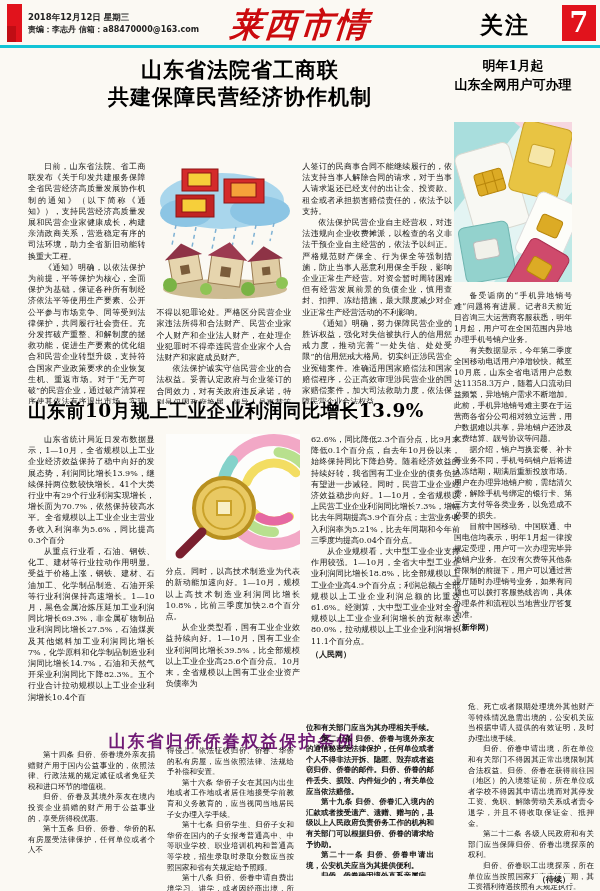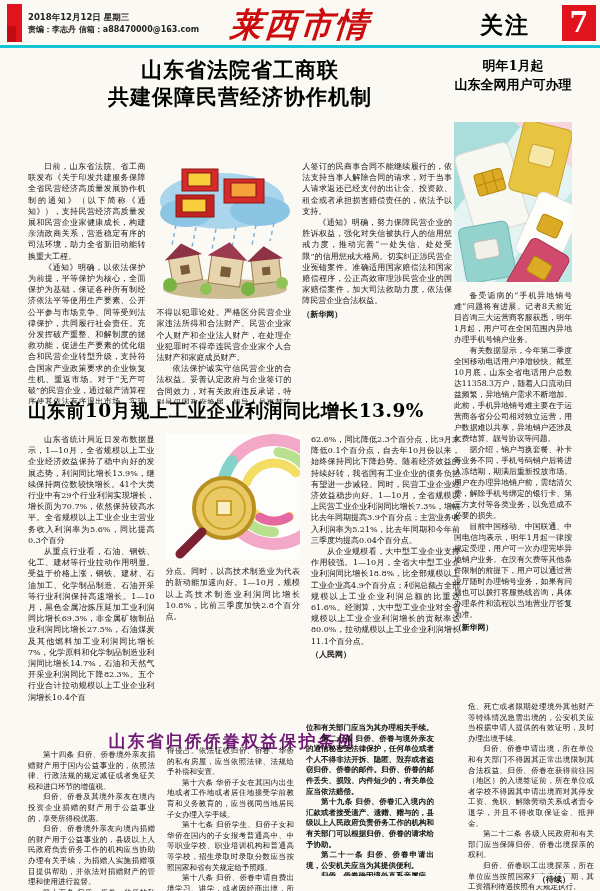--- a/index.html
+++ b/index.html
@@ -126,20 +126,21 @@
           <circle cx="14" cy="124" r="7" fill="#79b344"></circle>
           <circle cx="50" cy="128" r="6" fill="#8ec455"></circle>
           <circle cx="92" cy="128" r="7" fill="#79b344"></circle>
           <circle cx="126" cy="122" r="6" fill="#8ec455"></circle>
         </svg>
         <p class="cont">不得以犯罪论处。严格区分民营企业家违法所得和合法财产、民营企业家个人财产和企业法人财产，在处理企业犯罪时不得牵连民营企业家个人合法财产和家庭成员财产。</p>
         <p>依法保护诚实守信民营企业的合法权益。妥善认定政府与企业签订的合同效力，对有关政府违反承诺，特别是仅因政府换届、领导人员更替等原因违约、毁约的，依法支持企业的合理诉求。妥善审理因政府规划调整、政策变化引发的民商事、行政纠纷案件，对于因政府规划调整、政策变化导致当事</p>
       </div>
       <div class="btxt colflow a1c3">
         <p class="cont">人签订的民商事合同不能继续履行的，依法支持当事人解除合同的请求，对于当事人请求返还已经支付的出让金、投资款、租金或者承担损害赔偿责任的，依法予以支持。</p>
+        <p>依法保护民营企业自主经营权，对违法违规向企业收费摊派，以检查的名义非法干预企业自主经营的，依法予以纠正。严格规范财产保全、行为保全等强制措施，防止当事人恶意利用保全手段，影响企业正常生产经营。对资金暂时周转困难但有经营发展前景的负债企业，慎用查封、扣押、冻结措施，最大限度减少对企业正常生产经营活动的不利影响。</p>
         <p>《通知》明确，努力保障民营企业的胜诉权益，强化对失信被执行人的信用惩戒力度，推动完善“一处失信、处处受限”的信用惩戒大格局。切实纠正涉民营企业冤错案件。准确适用国家赔偿法和国家赔偿程序，公正高效审理涉民营企业的国家赔偿案件，加大司法救助力度，依法保障民营企业合法权益。</p>
         <p class="attr">（新华网）</p>
       </div>
     </div>
   </div>
 
   <div class="a2">
     <h2>山东前10月规上工业企业利润同比增长13.9%</h2>
     <div class="a2-body">
       <div class="btxt colflow a2c1">
@@ -155,20 +156,21 @@
             <circle cx="108" cy="58" r="29" stroke="#f3dd62" stroke-width="9" stroke-dasharray="60 50" transform="rotate(200 108 58)"></circle>
             <circle cx="108" cy="58" r="29" stroke="#e668a2" stroke-width="9" stroke-dasharray="30 152" transform="rotate(60 108 58)"></circle>
             <circle cx="108" cy="58" r="52" stroke="#84d2ca" stroke-width="12" stroke-dasharray="60 268" transform="rotate(150 108 58)"></circle>
           </g>
           <circle cx="58" cy="74" r="30" fill="#e9c963" stroke="#b8901f" stroke-width="4"></circle>
           <circle cx="58" cy="74" r="21" fill="none" stroke="#caa22a" stroke-width="2"></circle>
           <rect x="51" y="67" width="14" height="14" fill="#f8efc5" stroke="#caa22a" stroke-width="2"></rect>
           <line x1="36" y1="98" x2="14" y2="120" stroke="#7a2030" stroke-width="9" stroke-linecap="round"></line>
         </svg>
         <p class="cont">分点。同时，以高技术制造业为代表的新动能加速向好。1—10月，规模以上高技术制造业利润同比增长10.8%，比前三季度加快2.8个百分点。</p>
+        <p>从企业类型看，国有工业企业效益持续向好。1—10月，国有工业企业利润同比增长39.5%，比全部规模以上工业企业高25.6个百分点。10月末，全省规模以上国有工业企业资产负债率为</p>
       </div>
       <div class="btxt colflow a2c3">
         <p class="cont">62.6%，同比降低2.3个百分点，比9月末降低0.1个百分点，自去年10月份以来，始终保持同比下降趋势。随着经济效益的持续好转，我省国有工业企业的债务负担有望进一步减轻。同时，民营工业企业经济效益稳步向好。1—10月，全省规模以上民营工业企业利润同比增长7.3%，增幅比去年同期提高3.9个百分点；主营业务收入利润率为5.21%，比去年同期和今年前三季度均提高0.04个百分点。</p>
         <p>从企业规模看，大中型工业企业支撑作用较强。1—10月，全省大中型工业企业利润同比增长18.8%，比全部规模以上工业企业高4.9个百分点；利润总额占全部规模以上工业企业利润总额的比重达61.6%。经测算，大中型工业企业对全省规模以上工业企业利润增长的贡献率达80.0%，拉动规模以上工业企业利润增长11.1个百分点。</p>
         <p class="attr">（人民网）</p>
       </div>
     </div>
   </div>
 
   <div class="sb">
@@ -212,21 +214,20 @@
       <p>目前中国移动、中国联通、中国电信均表示，明年1月起一律按规定受理，用户可一次办理完毕异地销户业务。在没有欠费等其他条件限制的前提下，用户可以通过营业厅随时办理销号业务，如果有问题也可以拨打客服热线咨询，具体办理条件和流程以当地营业厅答复为准。</p>
       <p class="attr">（新华网）</p>
     </div>
   </div>
 
   <div class="a3">
     <h2>山东省归侨侨眷权益保护条例</h2>
     <div class="btxt a3c1">
       <p>第十四条 归侨、侨眷境外亲友捐赠财产用于国内公益事业的，依照法律、行政法规的规定减征或者免征关税和进口环节的增值税。</p>
       <p>归侨、侨眷及其境外亲友在境内投资企业捐赠的财产用于公益事业的，享受所得税优惠。</p>
-      <p>归侨、侨眷境外亲友向境内捐赠的财产用于公益事业的，县级以上人民政府负责侨务工作的机构应当协助办理有关手续，为捐赠人实施捐赠项目提供帮助，并依法对捐赠财产的管理和使用进行监督。</p>
       <p>第十五条 归侨、侨眷、华侨的私有房屋受法律保护，任何单位或者个人不</p>
     </div>
     <div class="btxt a3c2">
       <p class="cont">得侵占。依法征收归侨、侨眷、华侨的私有房屋，应当依照法律、法规给予补偿和安置。</p>
       <p>第十六条 华侨子女在其国内出生地或者工作地或者居住地接受学前教育和义务教育的，应当视同当地居民子女办理入学手续。</p>
       <p>第十七条 归侨学生、归侨子女和华侨在国内的子女报考普通高中、中等职业学校、职业培训机构和普通高等学校，招生录取时录取分数应当按照国家和省有关规定给予照顾。</p>
       <p>第十八条 归侨、侨眷申请自费出境学习、讲学，或者因经商出境，所在单</p>
     </div>
     <div class="btxt a3c3">
       <p class="cont">位和有关部门应当为其办理相关手续。</p>

